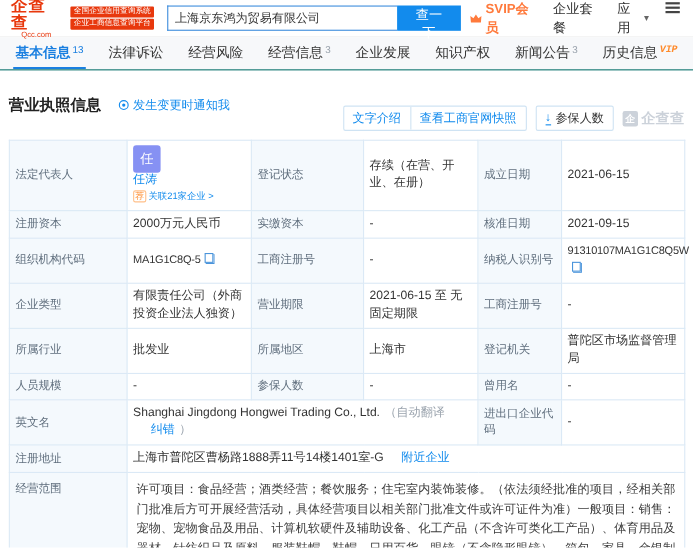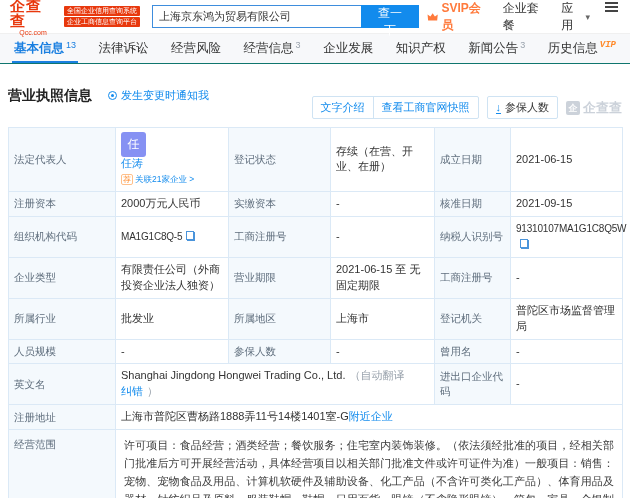--- a/index.html
+++ b/index.html
@@ -65,21 +65,21 @@
   
   .lic { width:614px; margin:2px 8px 0; border-collapse:collapse; table-layout:fixed; }
   .lic td { border:1px solid #dbe9f6; padding:4px 5px; font-size:11px; color:#333;
             vertical-align:middle; word-break:break-all; line-height:1.45; }
   .lic td.lbl { background:#f4f9fd; color:#5f6e7d; font-size:10.5px; }
   .lic td.top { vertical-align:top; padding-top:7px; }
   .lic td.code .cell-text { font-size:10px; white-space:nowrap; letter-spacing:-0.2px; }
   .lic td.scope { font-size:11px; line-height:1.62; padding:7px 8px; color:#3a3a3a; text-align:justify; }
   a { color:#128bed; text-decoration:none; cursor:pointer; }
   .part-muted { color:#9aa3ad; margin-left:4px; }
-  .part-link { margin-left:0; white-space:nowrap; }
+  .part-link { margin-left:16px; white-space:nowrap; }
   .copy-icon { position:relative; width:9px; height:10px; margin-left:4px;
                display:inline-block; vertical-align:-1px; cursor:pointer; }
   .copy-icon::before { content:""; position:absolute; right:0; bottom:0; width:6px; height:7px;
                        border:1px solid #4a94db; }
   .copy-icon::after { content:""; position:absolute; left:0; top:0; width:6px; height:7px;
                       border:1px solid #4a94db; background:#fff; }
   .legalrep { padding:4px 5px; }
   .avatar { float:left; width:25px; height:25px; border-radius:3px; background:#8691f3;
             color:#fff; text-align:center; line-height:25px; font-size:12px; margin-right:5px; cursor:pointer; }
   .lr-box { display:inline-block; vertical-align:middle; max-width:76px; }

